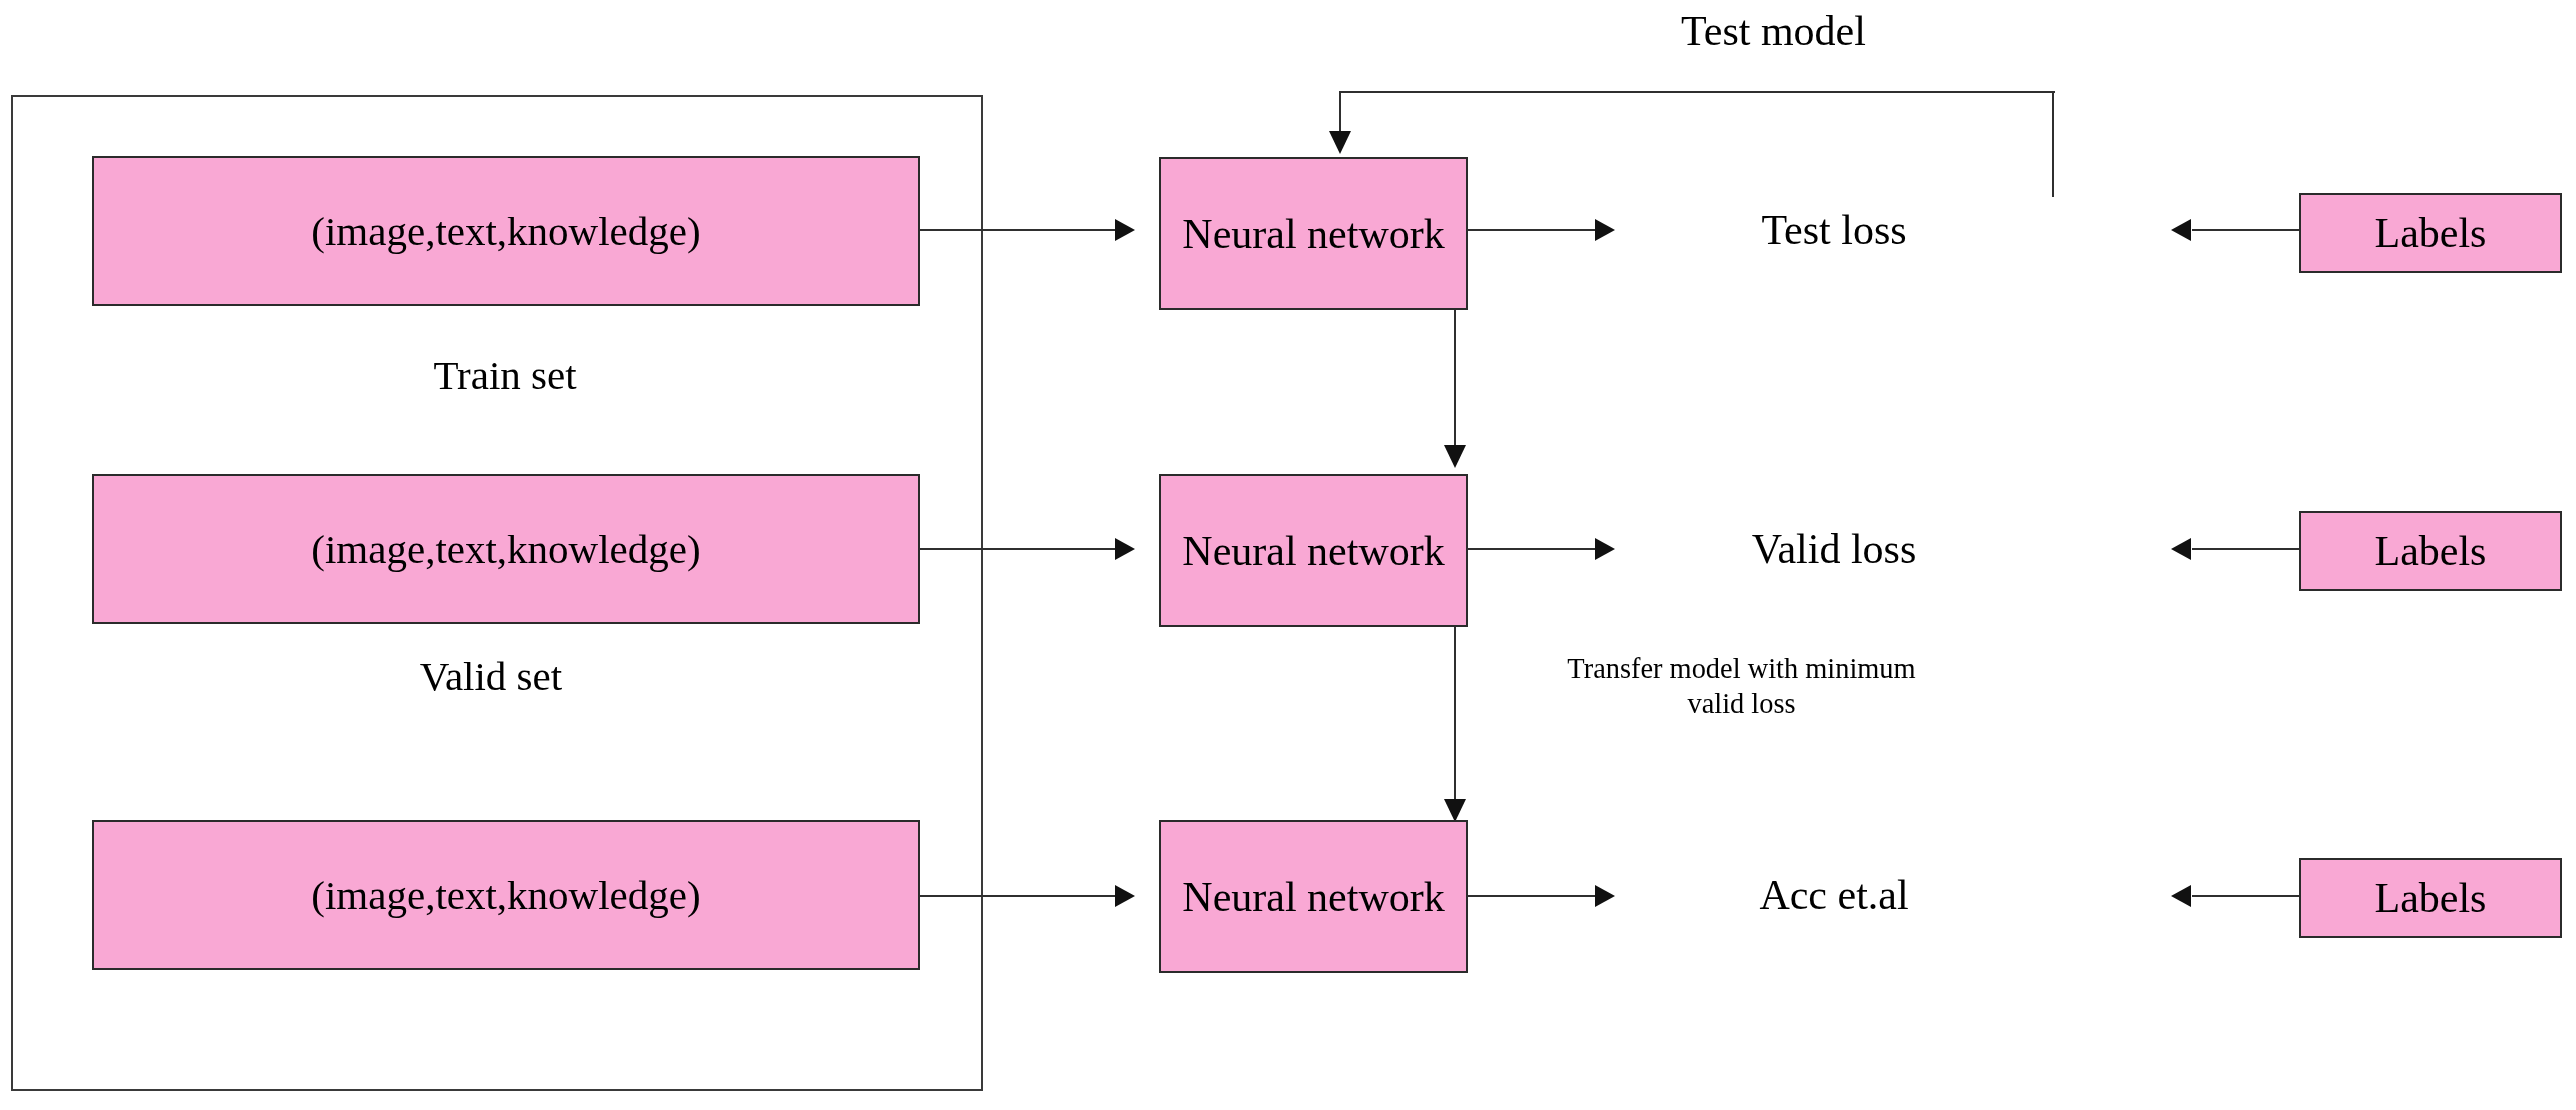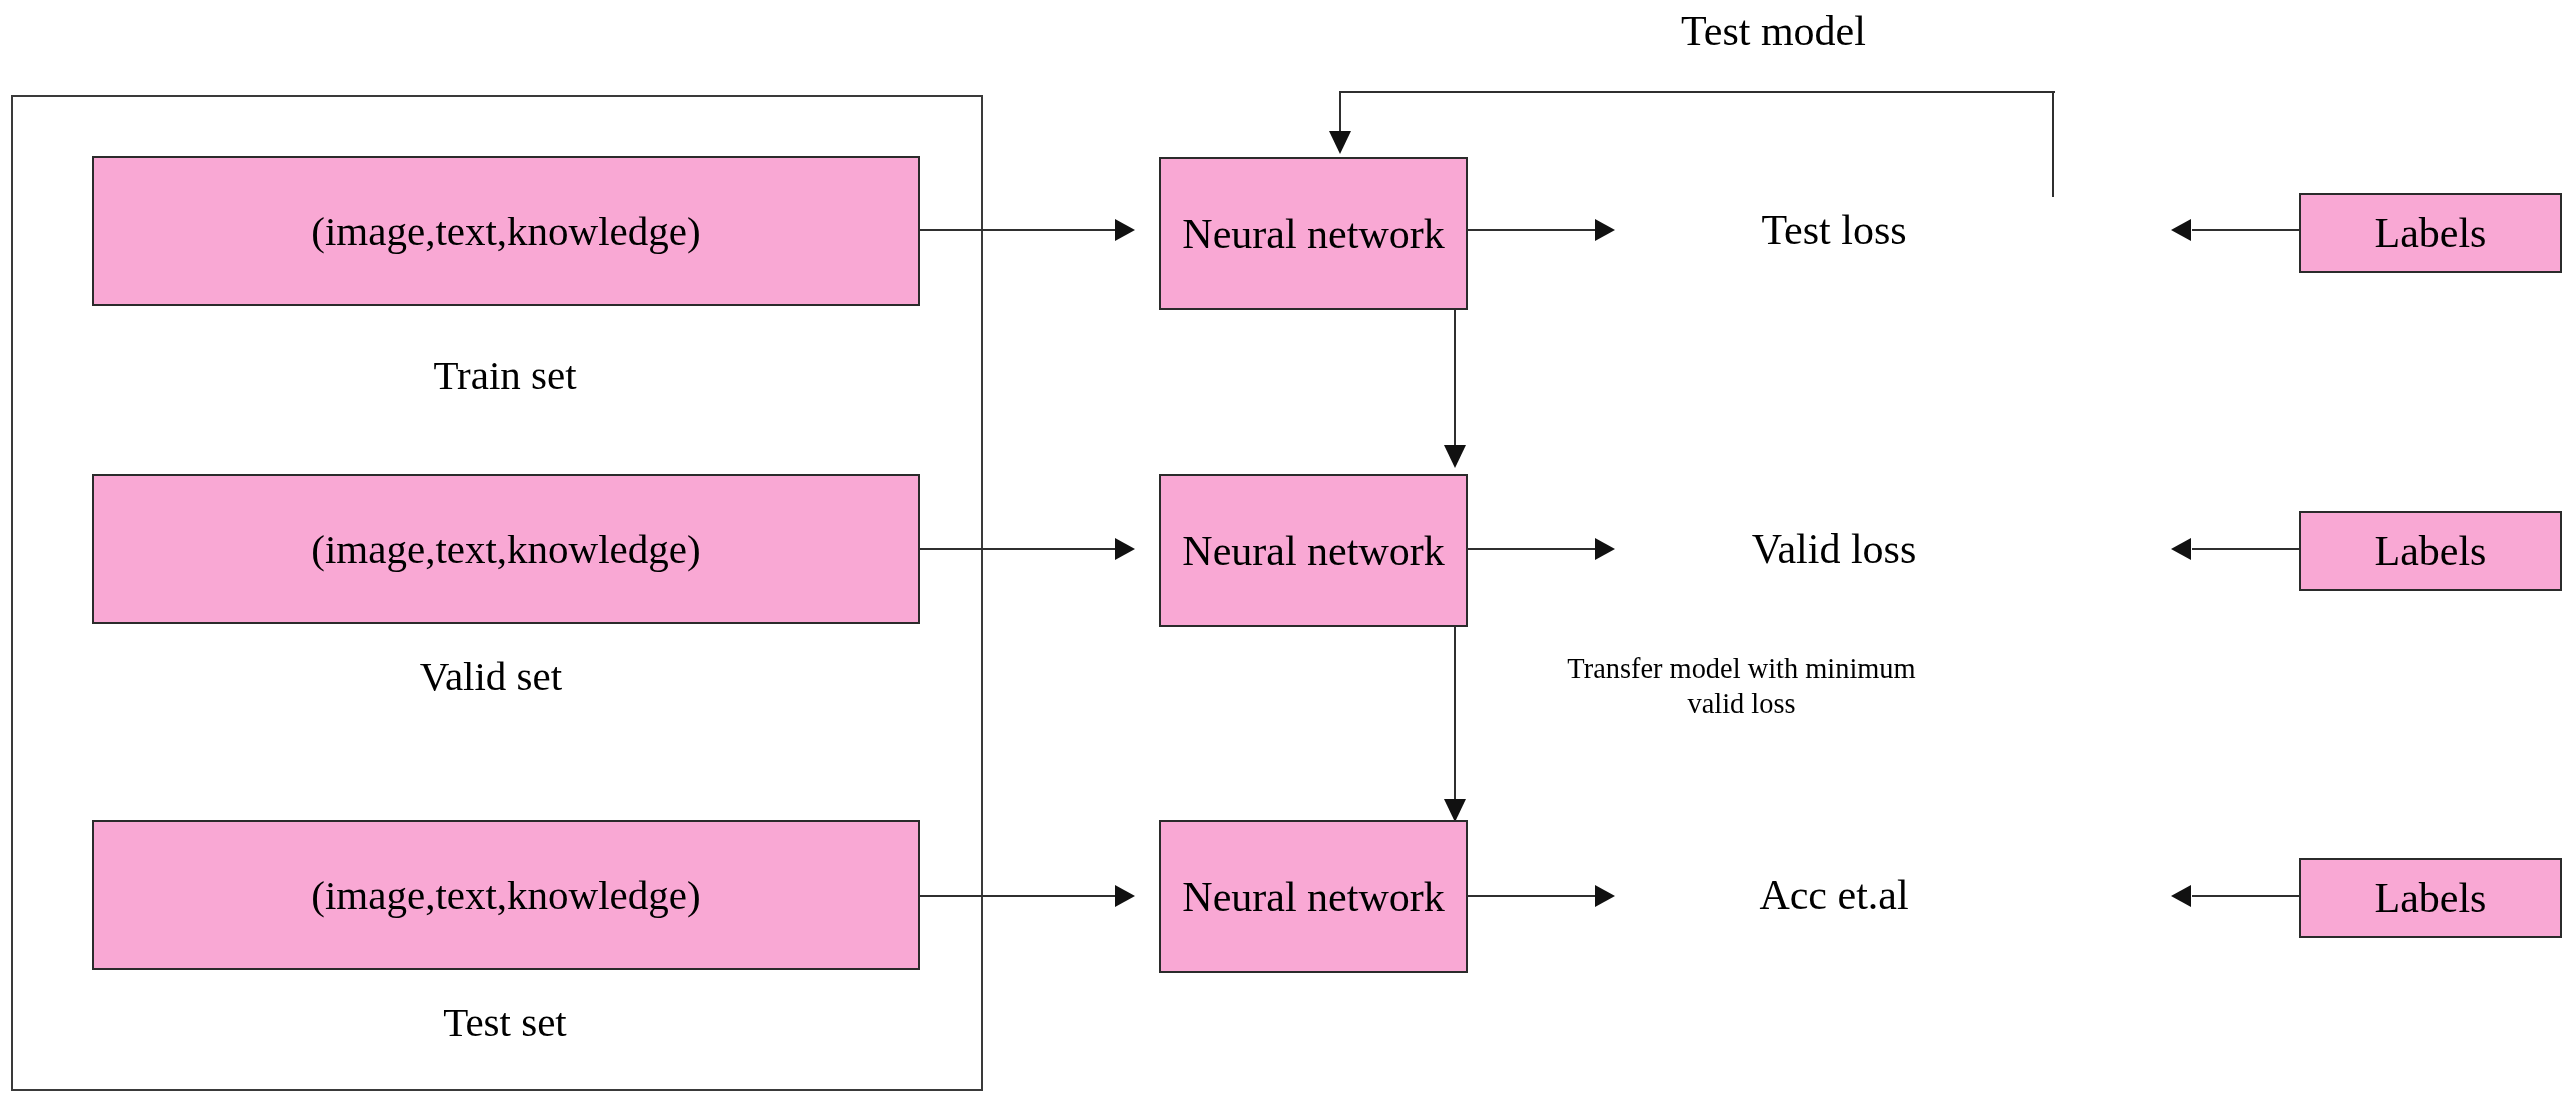--- a/index.html
+++ b/index.html
@@ -155,21 +155,20 @@
   <div class="arrow-down" style="left:1444px; top:799px;"></div>
 
   <div class="multiline-label t-transfer" style="left:1474px; top:652px; width:535px;">
     <div>Transfer model with minimum</div>
     <div>valid loss</div>
   </div>
 
   <div class="box t-dataset" style="left:92px; top:820px; width:828px; height:150px;">
     <span>(image,text,knowledge)</span>
   </div>
-  <div class="free-label t-setname" style="left:302px; top:1000px; width:406px;">Test set</div>
 
   <div class="hline" style="left:920px; top:895px; width:196px;"></div>
   <div class="arrow-right" style="left:1115px; top:885px;"></div>
 
   <div class="box t-nn" style="left:1159px; top:820px; width:309px; height:153px;">
     <span>Neural network</span>
   </div>
 
   <div class="hline" style="left:1467px; top:895px; width:129px;"></div>
   <div class="arrow-right" style="left:1595px; top:885px;"></div>

